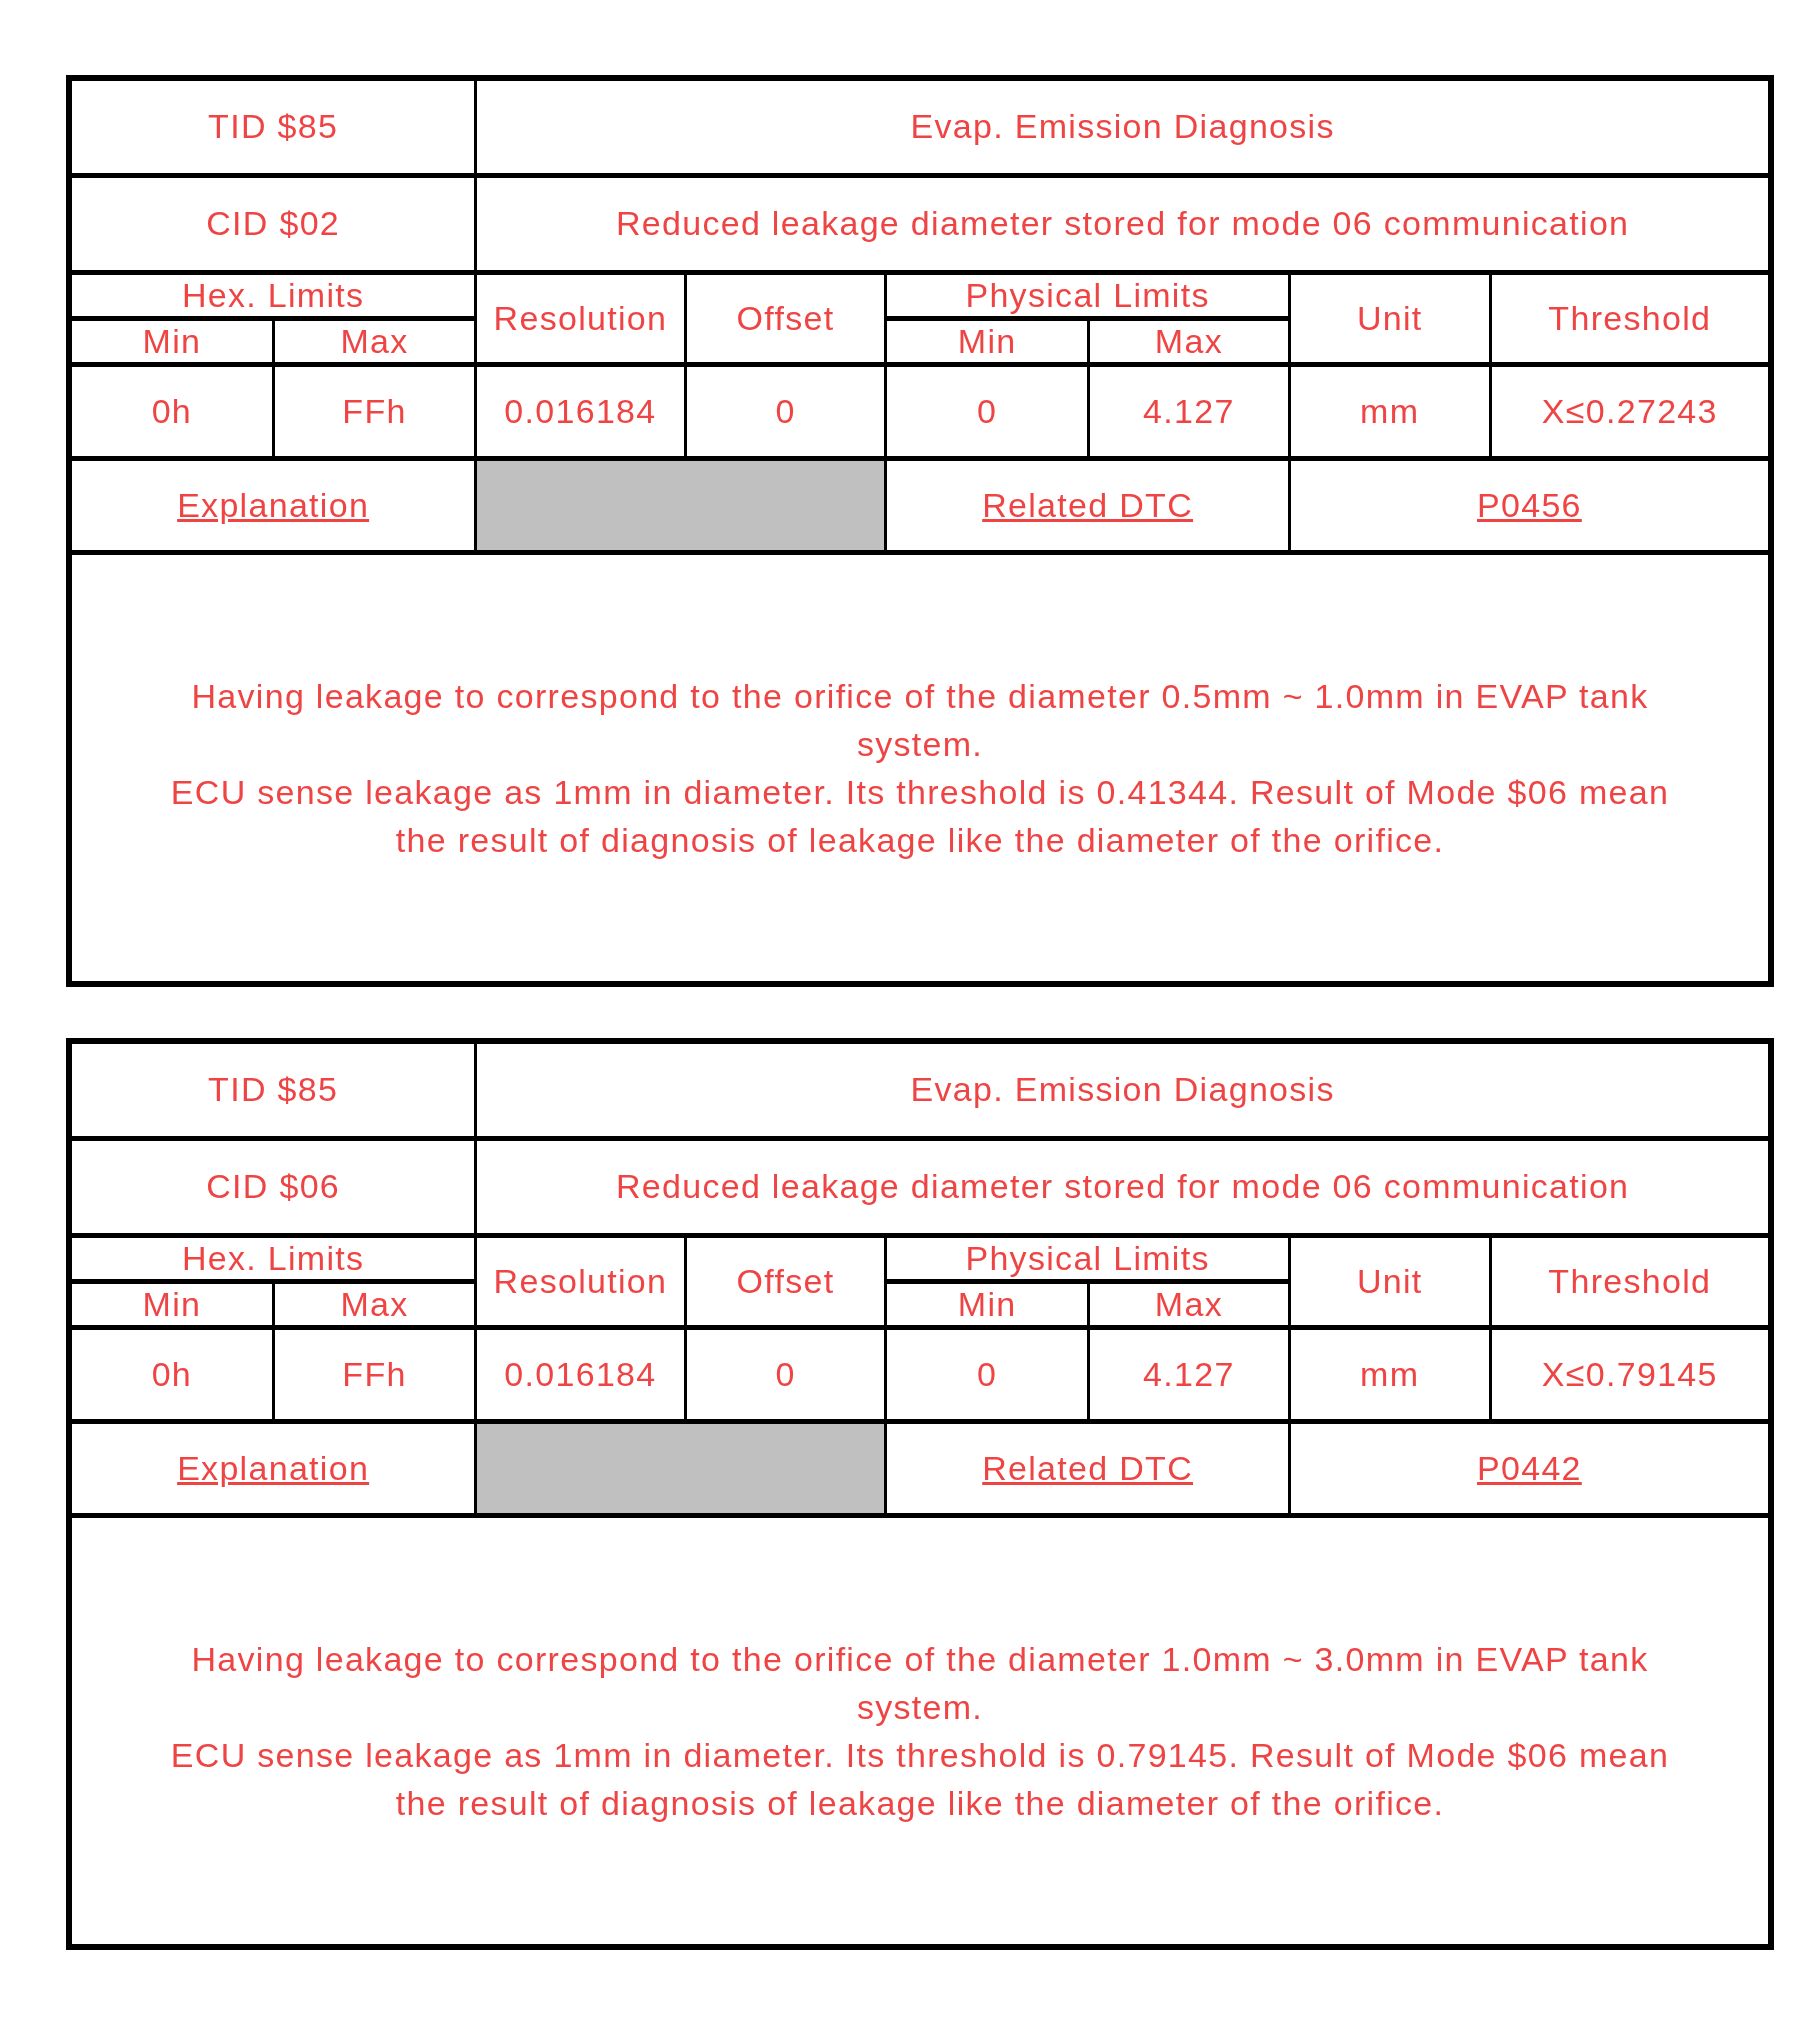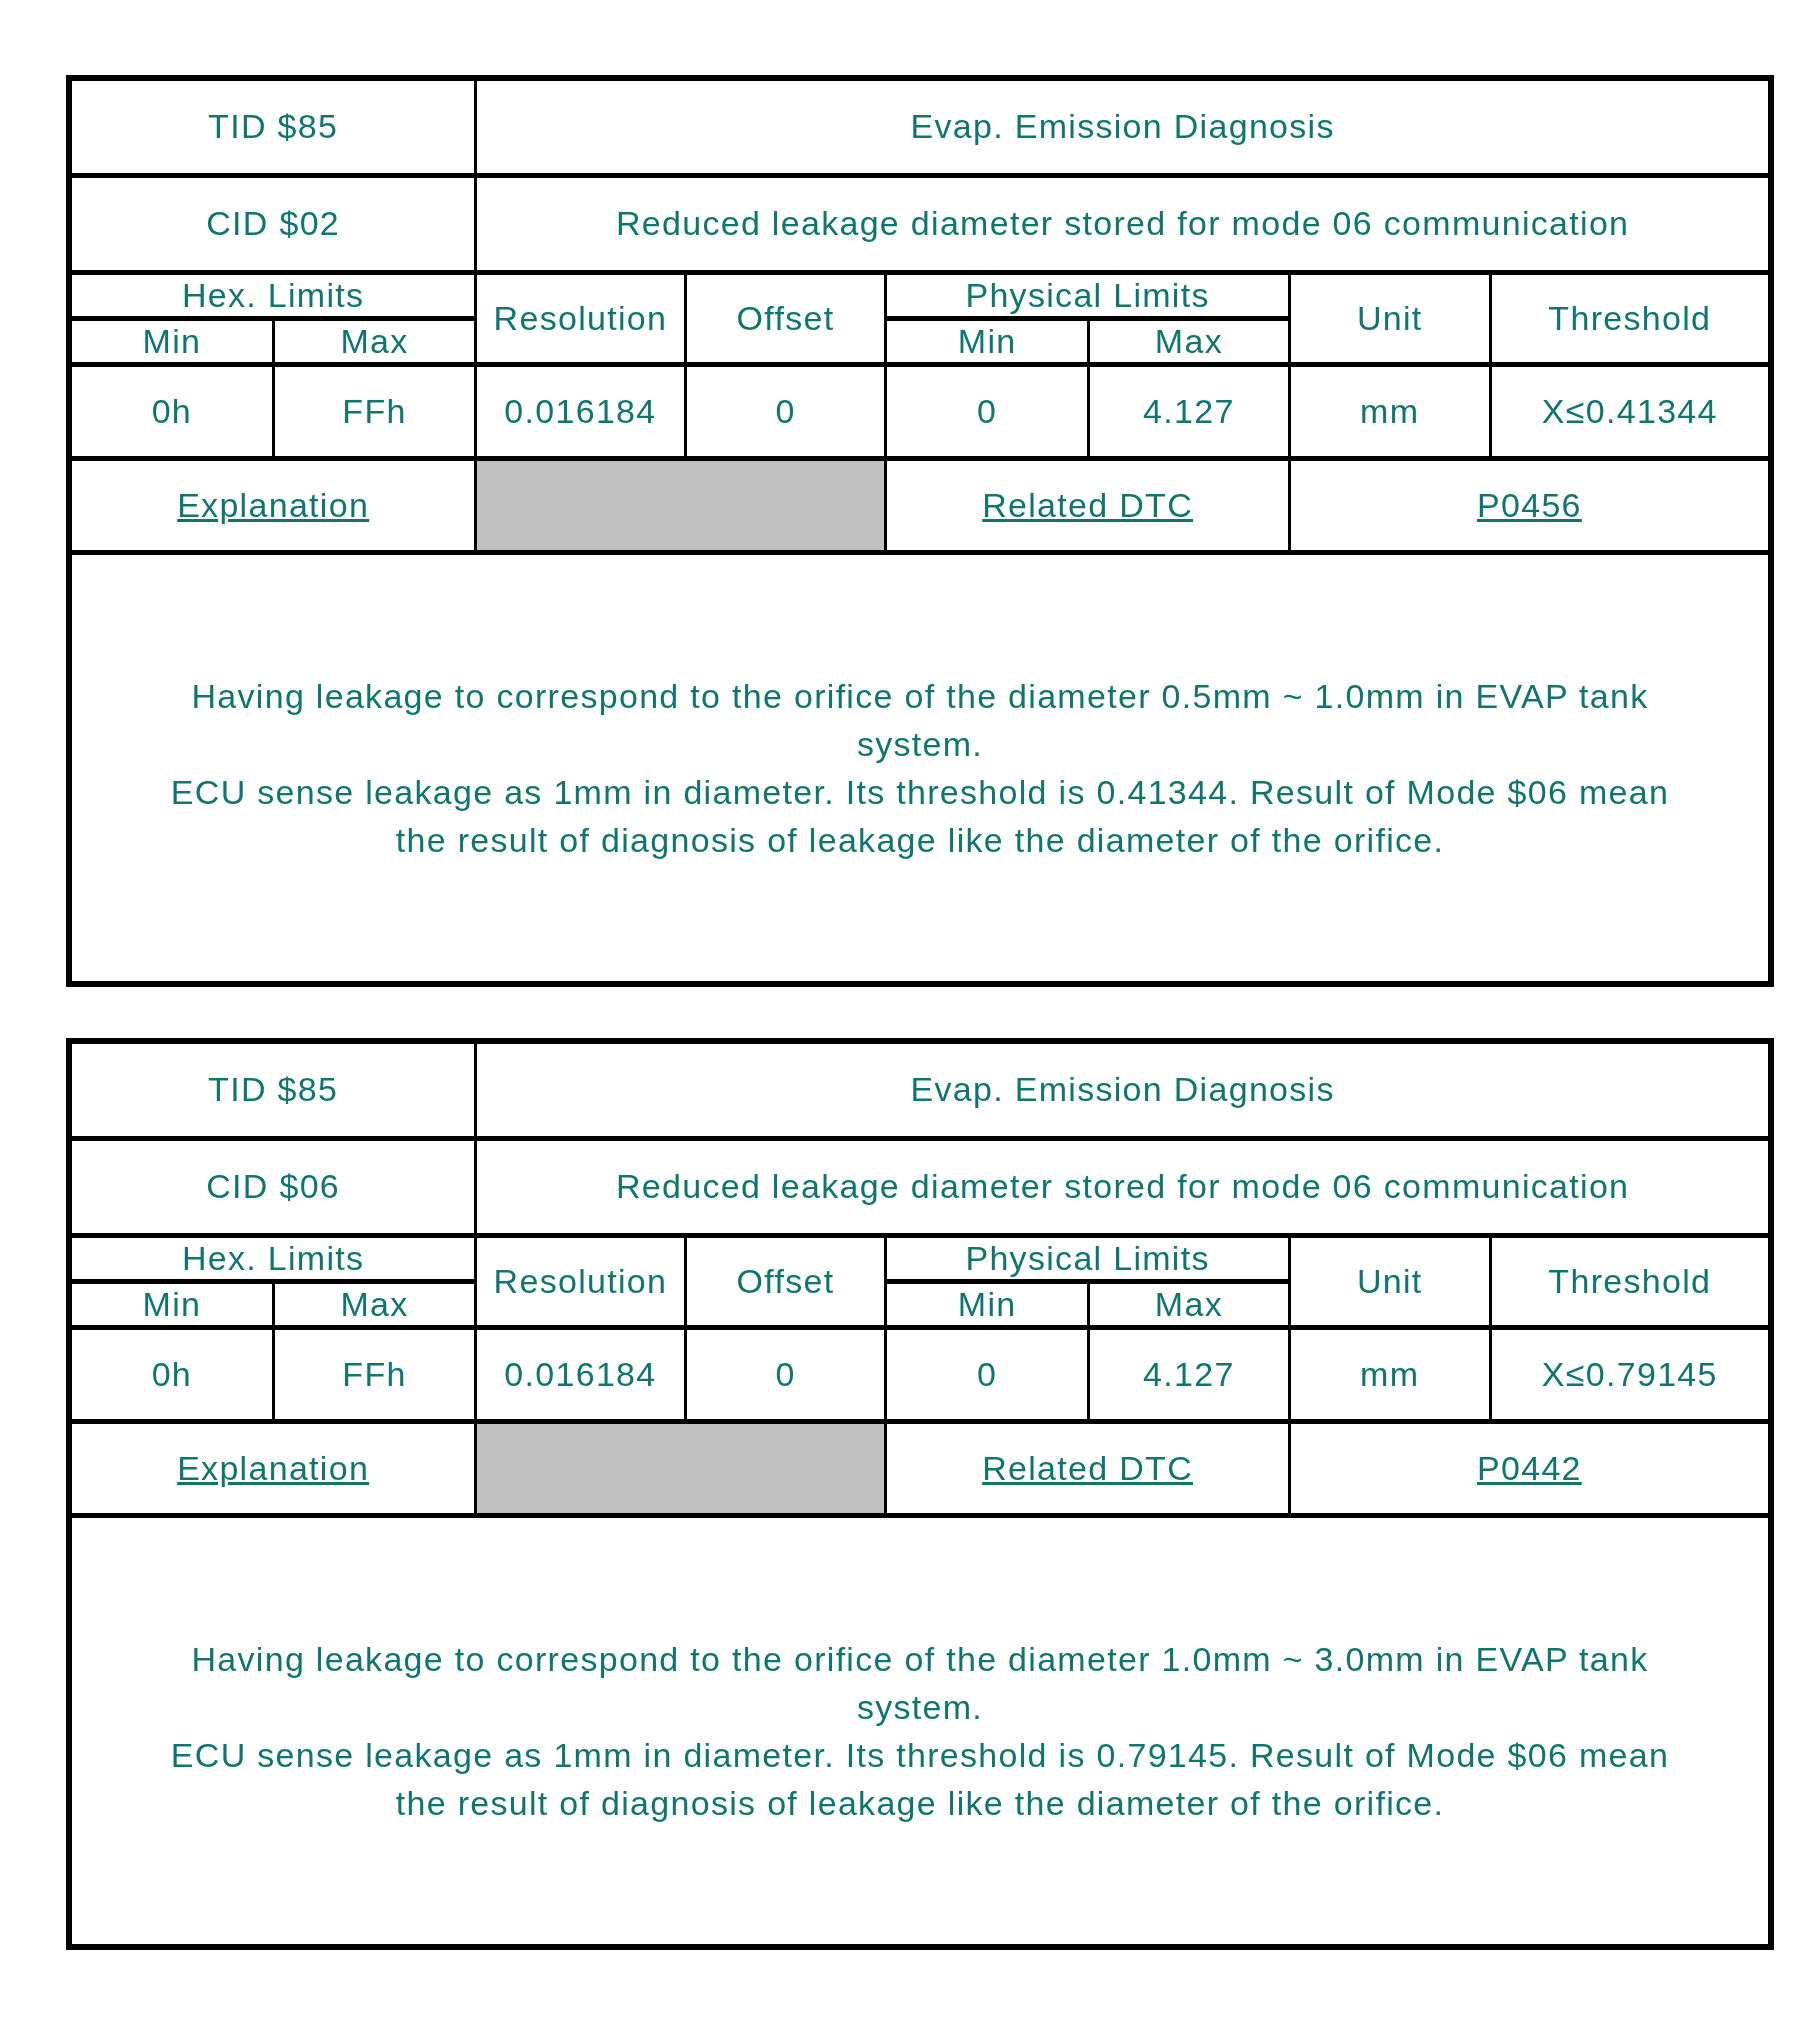--- a/index.html
+++ b/index.html
@@ -2,21 +2,21 @@
 <html style="font-size:13.6px"><head>
 <meta charset="utf-8">
 <style>
   html, body { margin: 0; padding: 0; background: #ffffff; }
   .page {
     position: relative;
     width: 1814px;
     height: 2026px;
     background: #ffffff;
     font-family: "Liberation Sans", sans-serif;
-    color: #0f766e;
+    color: #ef4444;
     overflow: hidden;
   }
   .doc {
     position: absolute;
     left: 66px;
     top: 75px;
     width: 1708px;
   }
   table.spec {
     width: 100%;
@@ -98,21 +98,21 @@
         <td>Max</td>
       </tr>
       <tr class="r-data">
         <td>0h</td>
         <td>FFh</td>
         <td>0.016184</td>
         <td>0</td>
         <td>0</td>
         <td>4.127</td>
         <td>mm</td>
-        <td>X≤0.41344</td>
+        <td>X≤0.27243</td>
       </tr>
       <tr class="r-expl">
         <td colspan="2">Explanation</td>
         <td colspan="2" style="background: rgb(192, 192, 192);"></td>
         <td colspan="2">Related DTC</td>
         <td colspan="2">P0456</td>
       </tr>
       <tr class="r-text">
         <td colspan="8" class="text-cell">
           <div class="expl-line">Having leakage to correspond to the orifice of the diameter 0.5mm ~ 1.0mm in EVAP tank</div>

